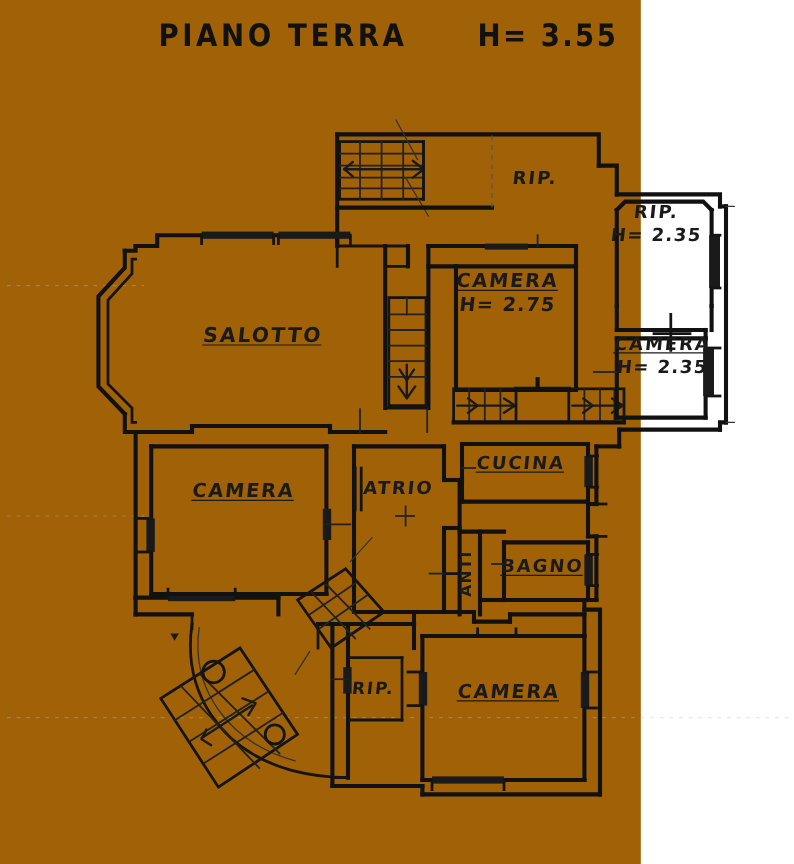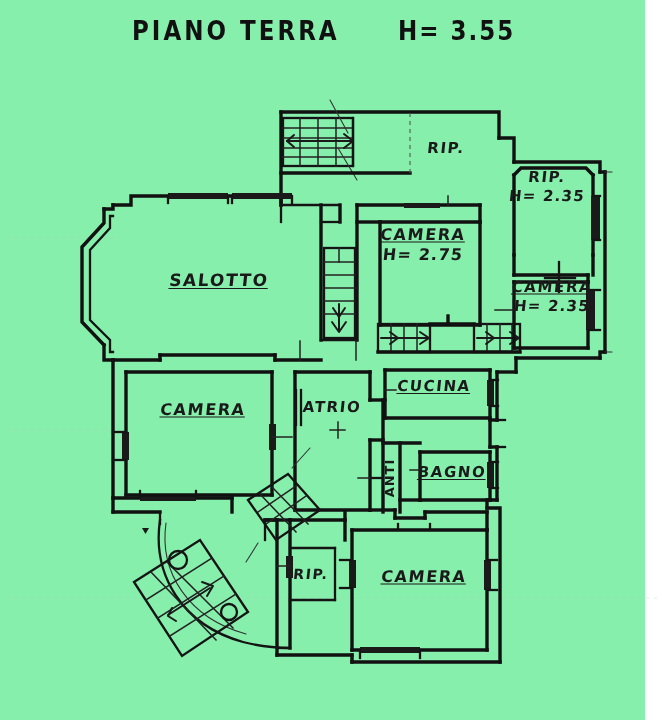--- a/index.html
+++ b/index.html
@@ -9,23 +9,23 @@
   }
   body {
     width: 662px;
     height: 720px;
     font-family: "DejaVu Sans", sans-serif;
     overflow: hidden;
     position: relative;
   }
   #plan-root {
     position: relative;
-    width: 645px;
+    width: 534px;
     height: 720px;
-    background: #86efac;
+    background: #a16207;
   }
   #plan-svg {
     position: absolute;
     left: 0;
     top: 0;
     width: 662px;
     height: 720px;
   }
   .ttl {
     position: absolute;

